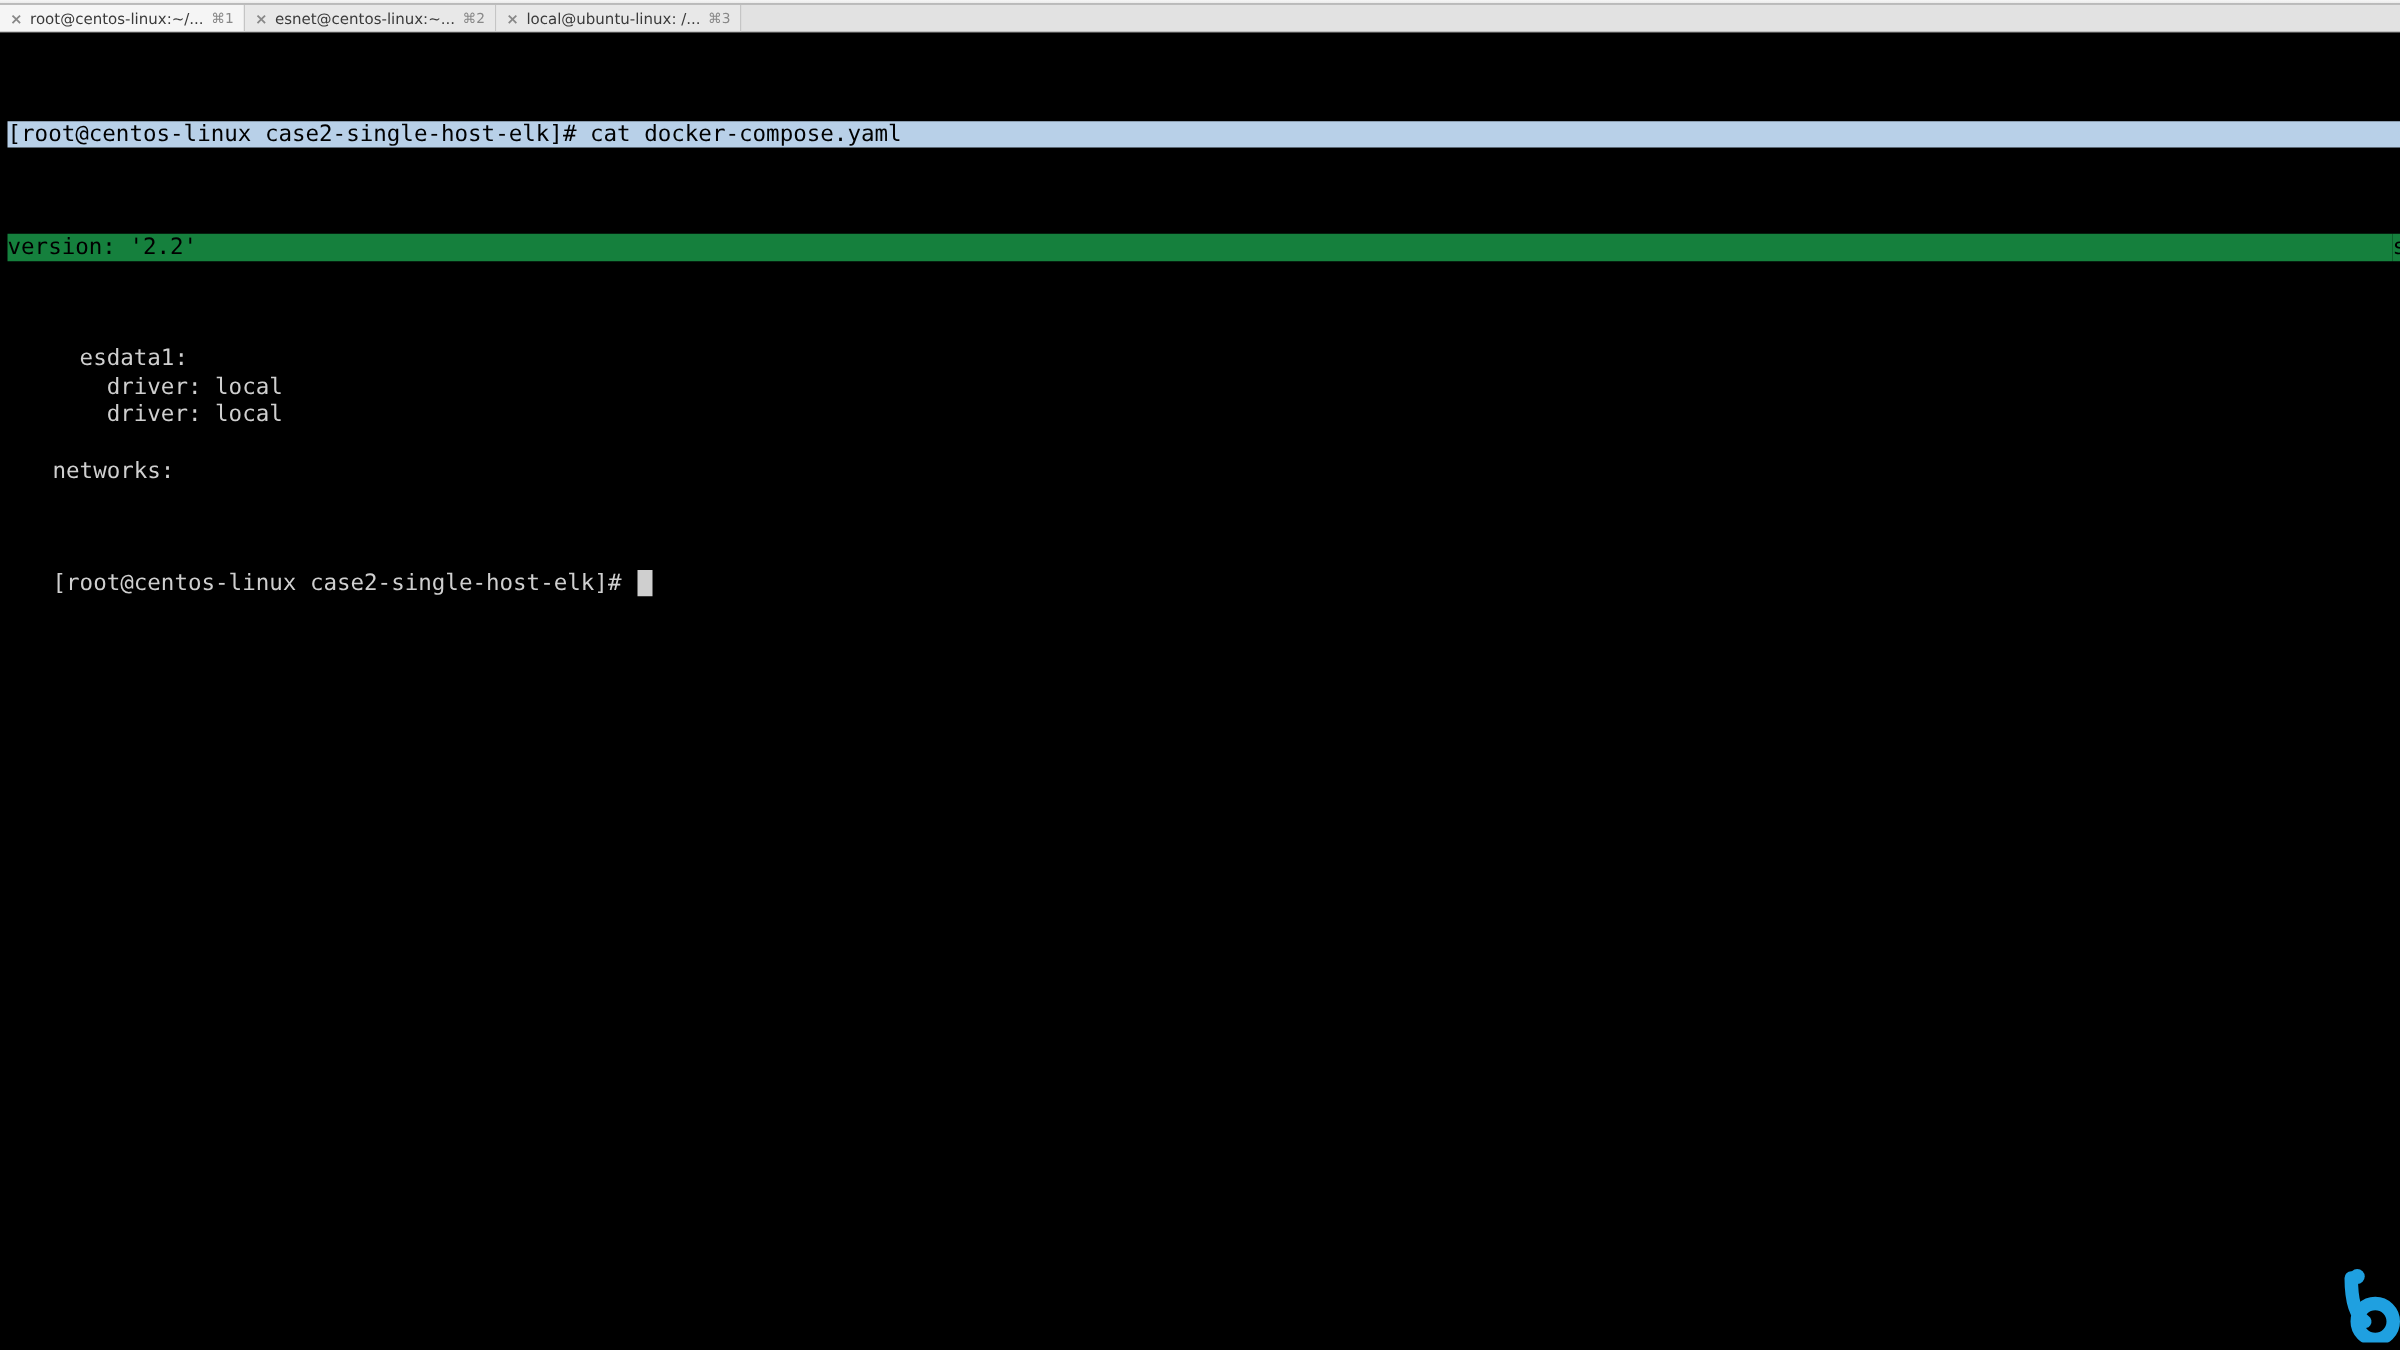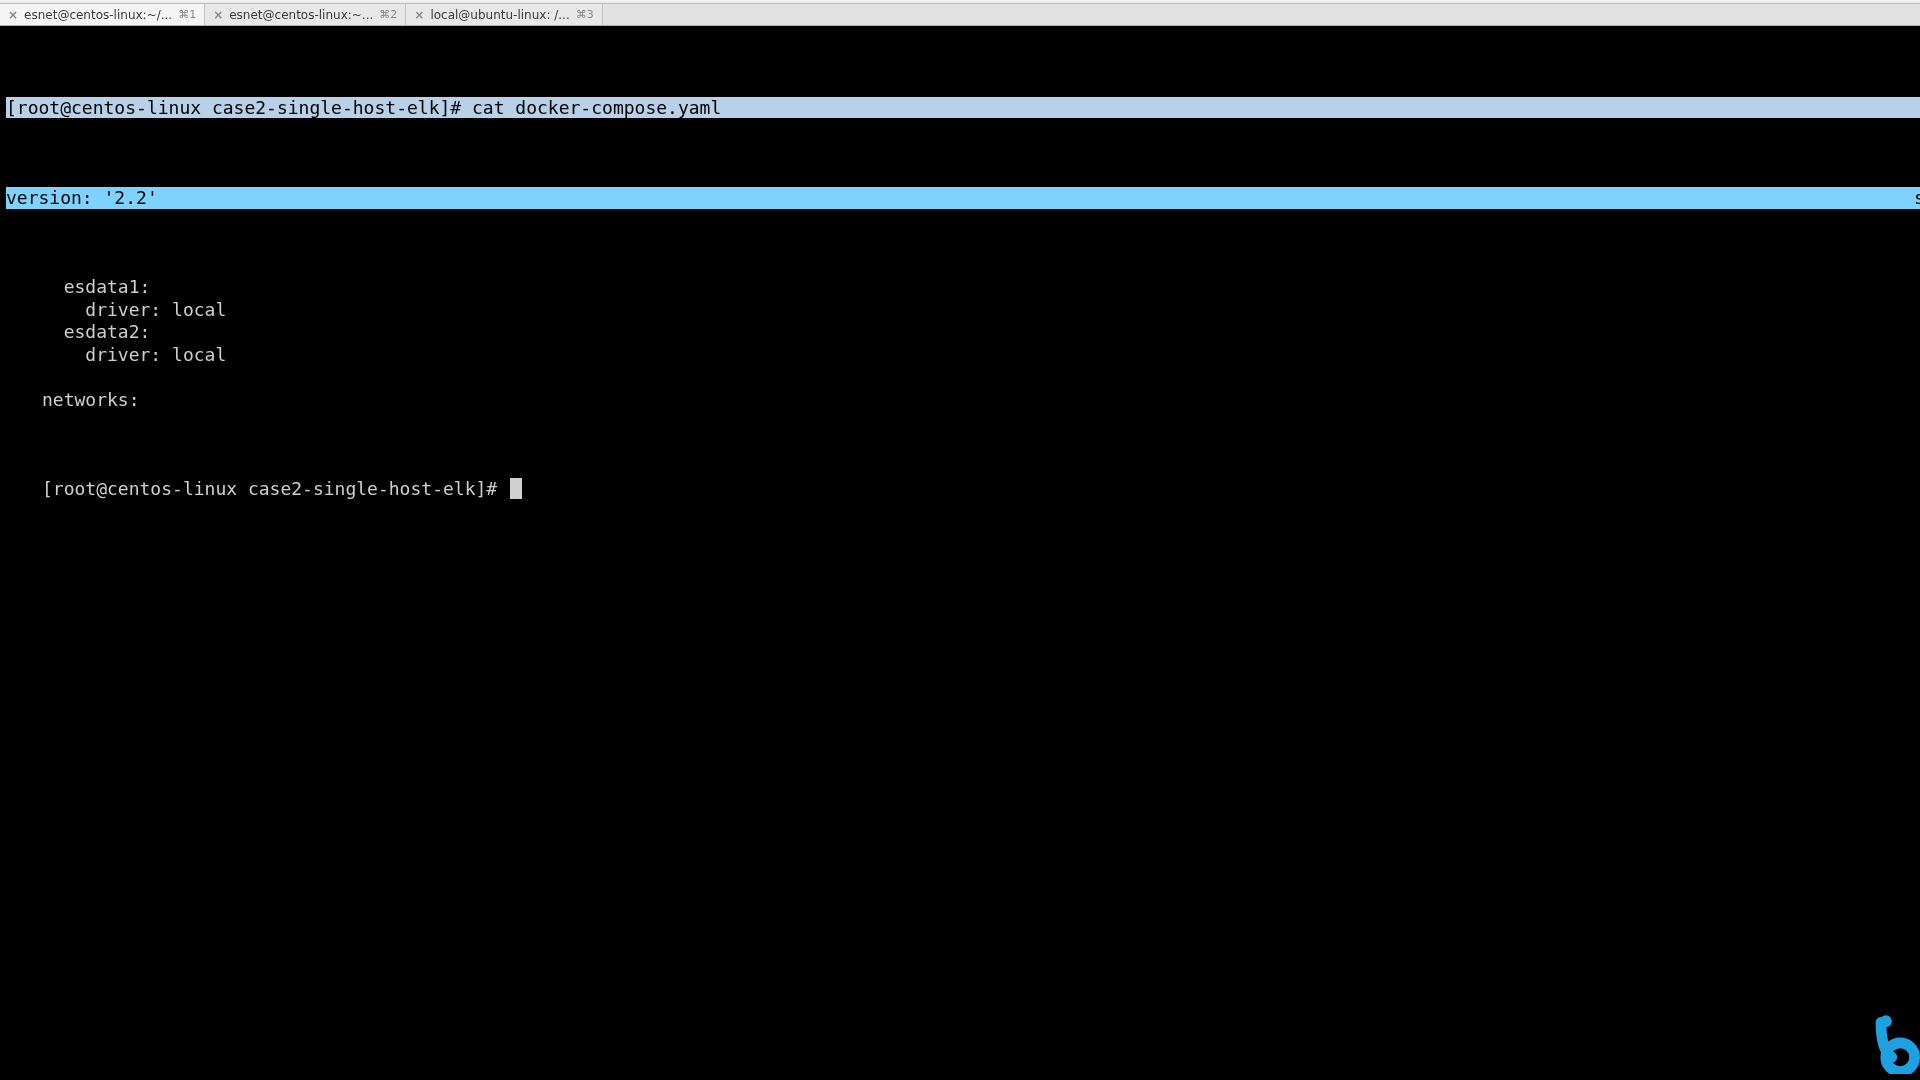--- a/index.html
+++ b/index.html
@@ -37,21 +37,21 @@
     position:relative;
     padding: 4px 6px 6px 6px;
     font-size: 18px;
     line-height: 22.4px;
     color:#cfcfcf;
     white-space: pre;
     overflow:hidden;
   }
 
   .line { white-space:pre;margin-left:36px; }
-  .sel  { background:#7dd3fc; color:#000; display:inline-block; width:100%; }
+  .sel  { background:#15803d; color:#000; display:inline-block; width:100%; }
   .prompt-line .sel-inline { background:#b8d0e8; color:#000; }
   .cursor {
     display:inline-block;
     width:12px; height:21px;
     background:#cfcfcf;
     vertical-align:text-bottom;
     margin-left:2px;
   }
 
   .logo {
@@ -62,42 +62,42 @@
   .logo svg { width:100%; height:100%; }
 </style>
 </head>
 <body>
 
 <div class="window-chrome"></div>
 
 <div class="tabbar">
   <div class="tab active">
     <span class="close">×</span>
-    <span class="label">esnet@centos-linux:~/...</span>
+    <span class="label">root@centos-linux:~/...</span>
     <span class="shortcut">⌘1</span>
   </div>
   <div class="tab">
     <span class="close">×</span>
     <span class="label">esnet@centos-linux:~...</span>
     <span class="shortcut">⌘2</span>
   </div>
   <div class="tab">
     <span class="close">×</span>
     <span class="label">local@ubuntu-linux: /...</span>
     <span class="shortcut">⌘3</span>
   </div>
 </div>
 
 <div class="terminal">
 
   <div class="prompt-line"><span class="sel-inline"><span>[root@centos-linux case2-single-host-elk]# </span><span>cat docker-compose.yaml</span><span style="display:inline-block;width:2000px;"> </span></span></div>
 
   <div id="selected-block"><div class="sel">version: '2.2'</div><div class="sel">services:</div></div>
 
-  <div id="unselected-block"><div class="line">  esdata1:</div><div class="line">    driver: local</div><div class="line">  esdata2:</div><div class="line">    driver: local</div><div class="line"> </div><div class="line">networks:</div></div>
+  <div id="unselected-block"><div class="line">  esdata1:</div><div class="line">    driver: local</div><div class="line">    driver: local</div><div class="line"> </div><div class="line">networks:</div></div>
 
   <div class="line"><span>[root@centos-linux case2-single-host-elk]# </span><span class="cursor"></span></div>
 
   <div class="logo">
     <svg viewBox="0 0 100 100">
       <circle cx="38" cy="12" r="10" fill="#1fa0e0"></circle>
       <path d="M30 14 Q30 60 48 72" stroke="#1fa0e0" stroke-width="18" fill="none" stroke-linecap="round"></path>
       <circle cx="62" cy="72" r="24" fill="none" stroke="#1fa0e0" stroke-width="18"></circle>
     </svg>
   </div>

